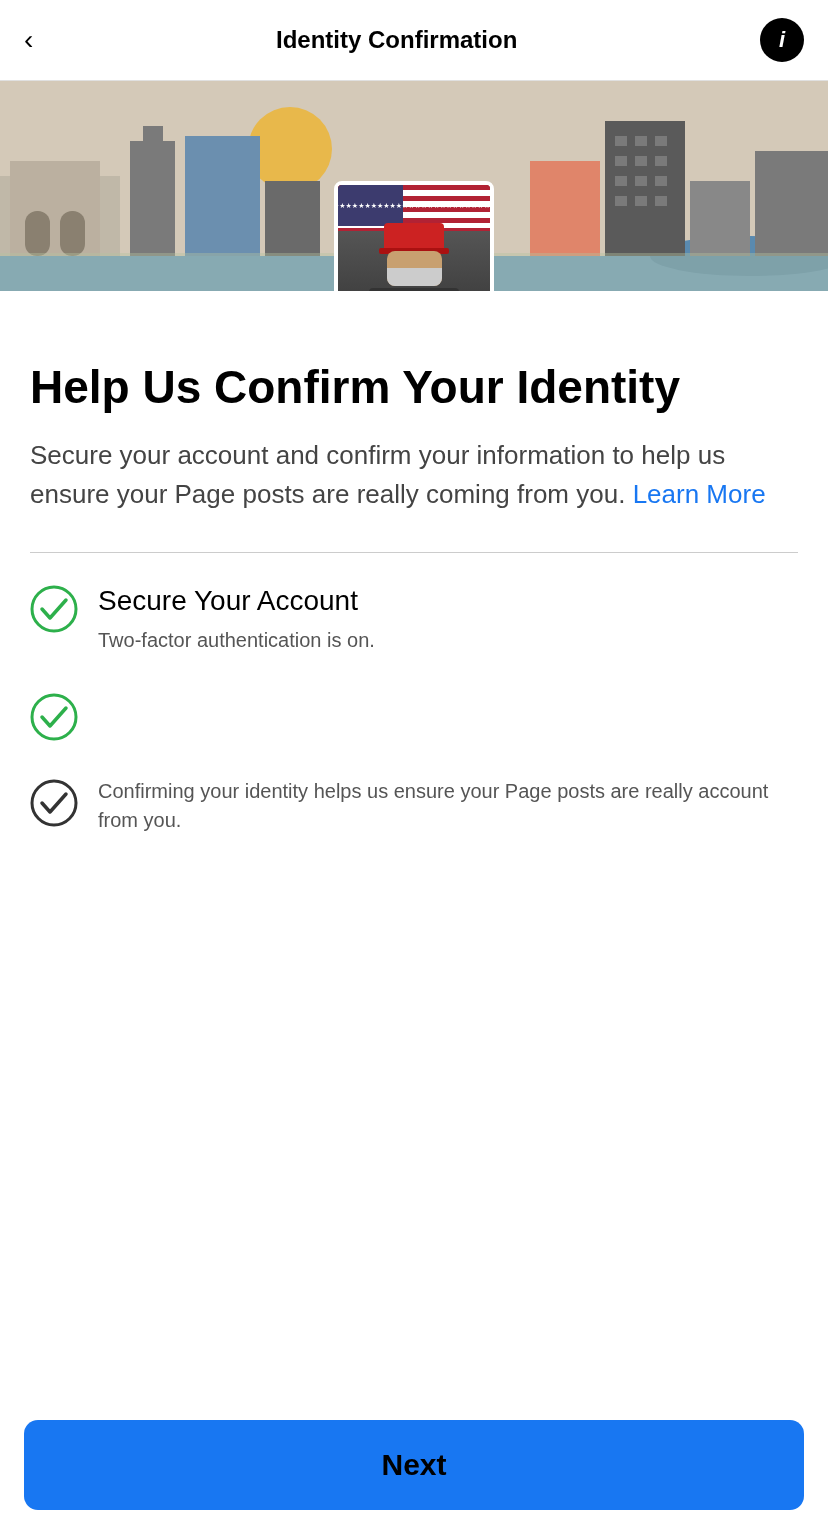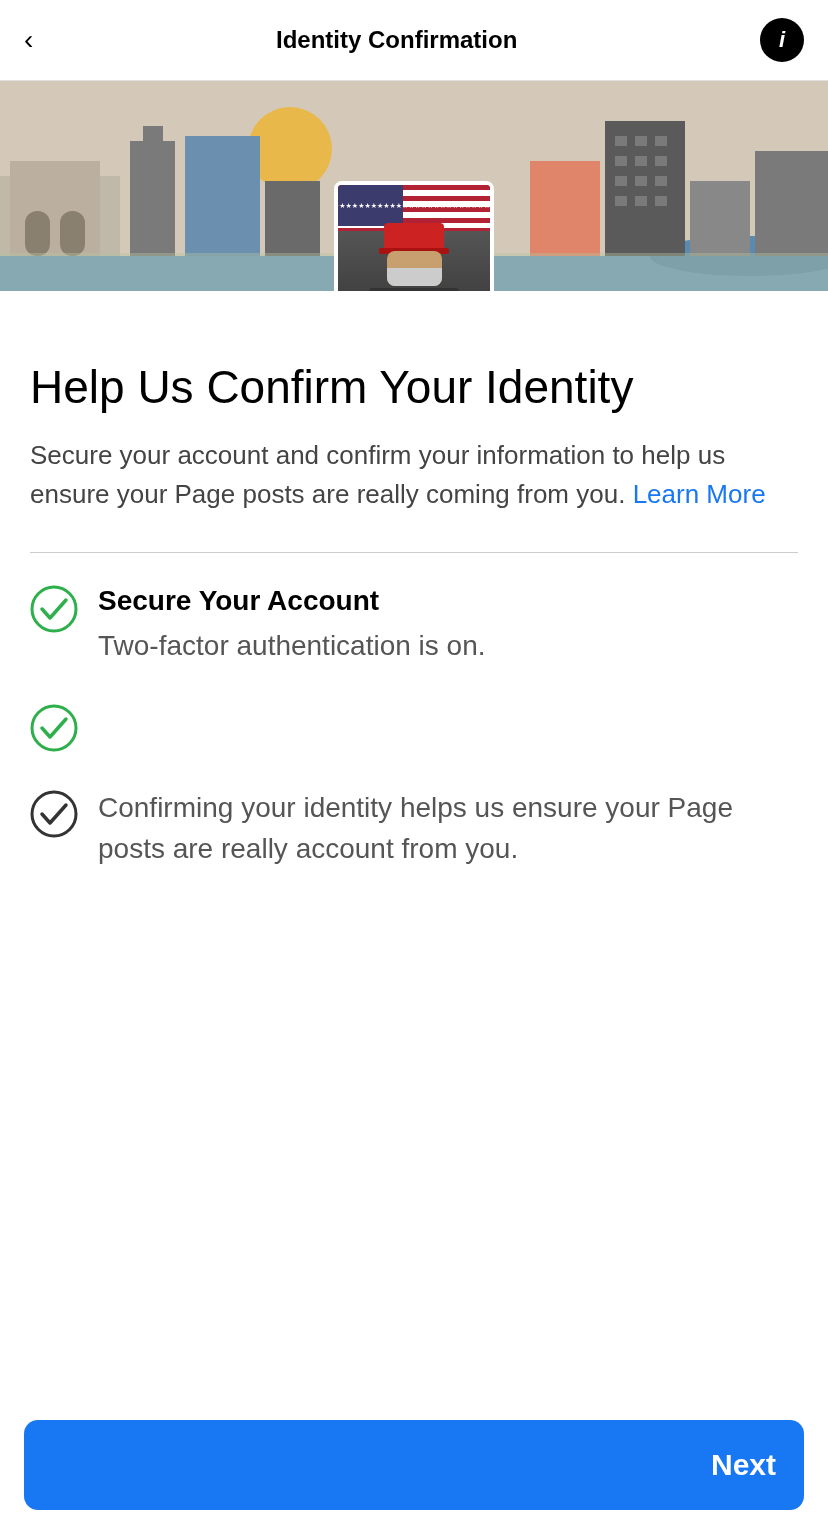--- a/index.html
+++ b/index.html
@@ -83,21 +83,21 @@
       z-index: 10;
     }
 
     
     .main-content {
       padding: 70px 30px 30px 30px;
     }
 
     .page-heading {
       font-size: 46px;
-      font-weight: 400;
+      font-weight: 700;
       color: #000;
       line-height: 1.15;
       margin-bottom: 22px;
     }
 
     .page-description {
       font-size: 26px;
       color: #444;
       line-height: 1.5;
       margin-bottom: 38px;
@@ -135,52 +135,52 @@
     }
 
     .step-icon svg {
       width: 48px;
       height: 48px;
     }
 
     .step-text {}
     .step-title {
       font-size: 28px;
-      font-weight: 700;
+      font-weight: 400;
       color: #000;
       line-height: 1.25;
       margin-bottom: 8px;
     }
     .step-desc {
-      font-size: 28px;
+      font-size: 20px;
       color: #555;
       line-height: 1.45;
     }
 
     
     .bottom-bar {
       position: fixed;
       bottom: 0;
       left: 0;
       width: 828px;
       padding: 20px 24px 30px 24px;
       background: #fff;
     }
 
     .next-button {
       width: 100%;
       padding: 28px;
       background: #1877f2;
-      color: #ffffff;
+      color: #000000;
       font-size: 30px;
       font-weight: 600;
       border: none;
       border-radius: 14px;
       cursor: pointer;
-      text-align: right;
+      text-align: center;
     }
 
     .content-spacer {
       height: 130px;
     }
   </style>
 </head>
 <body>
 
 <div class="header">

